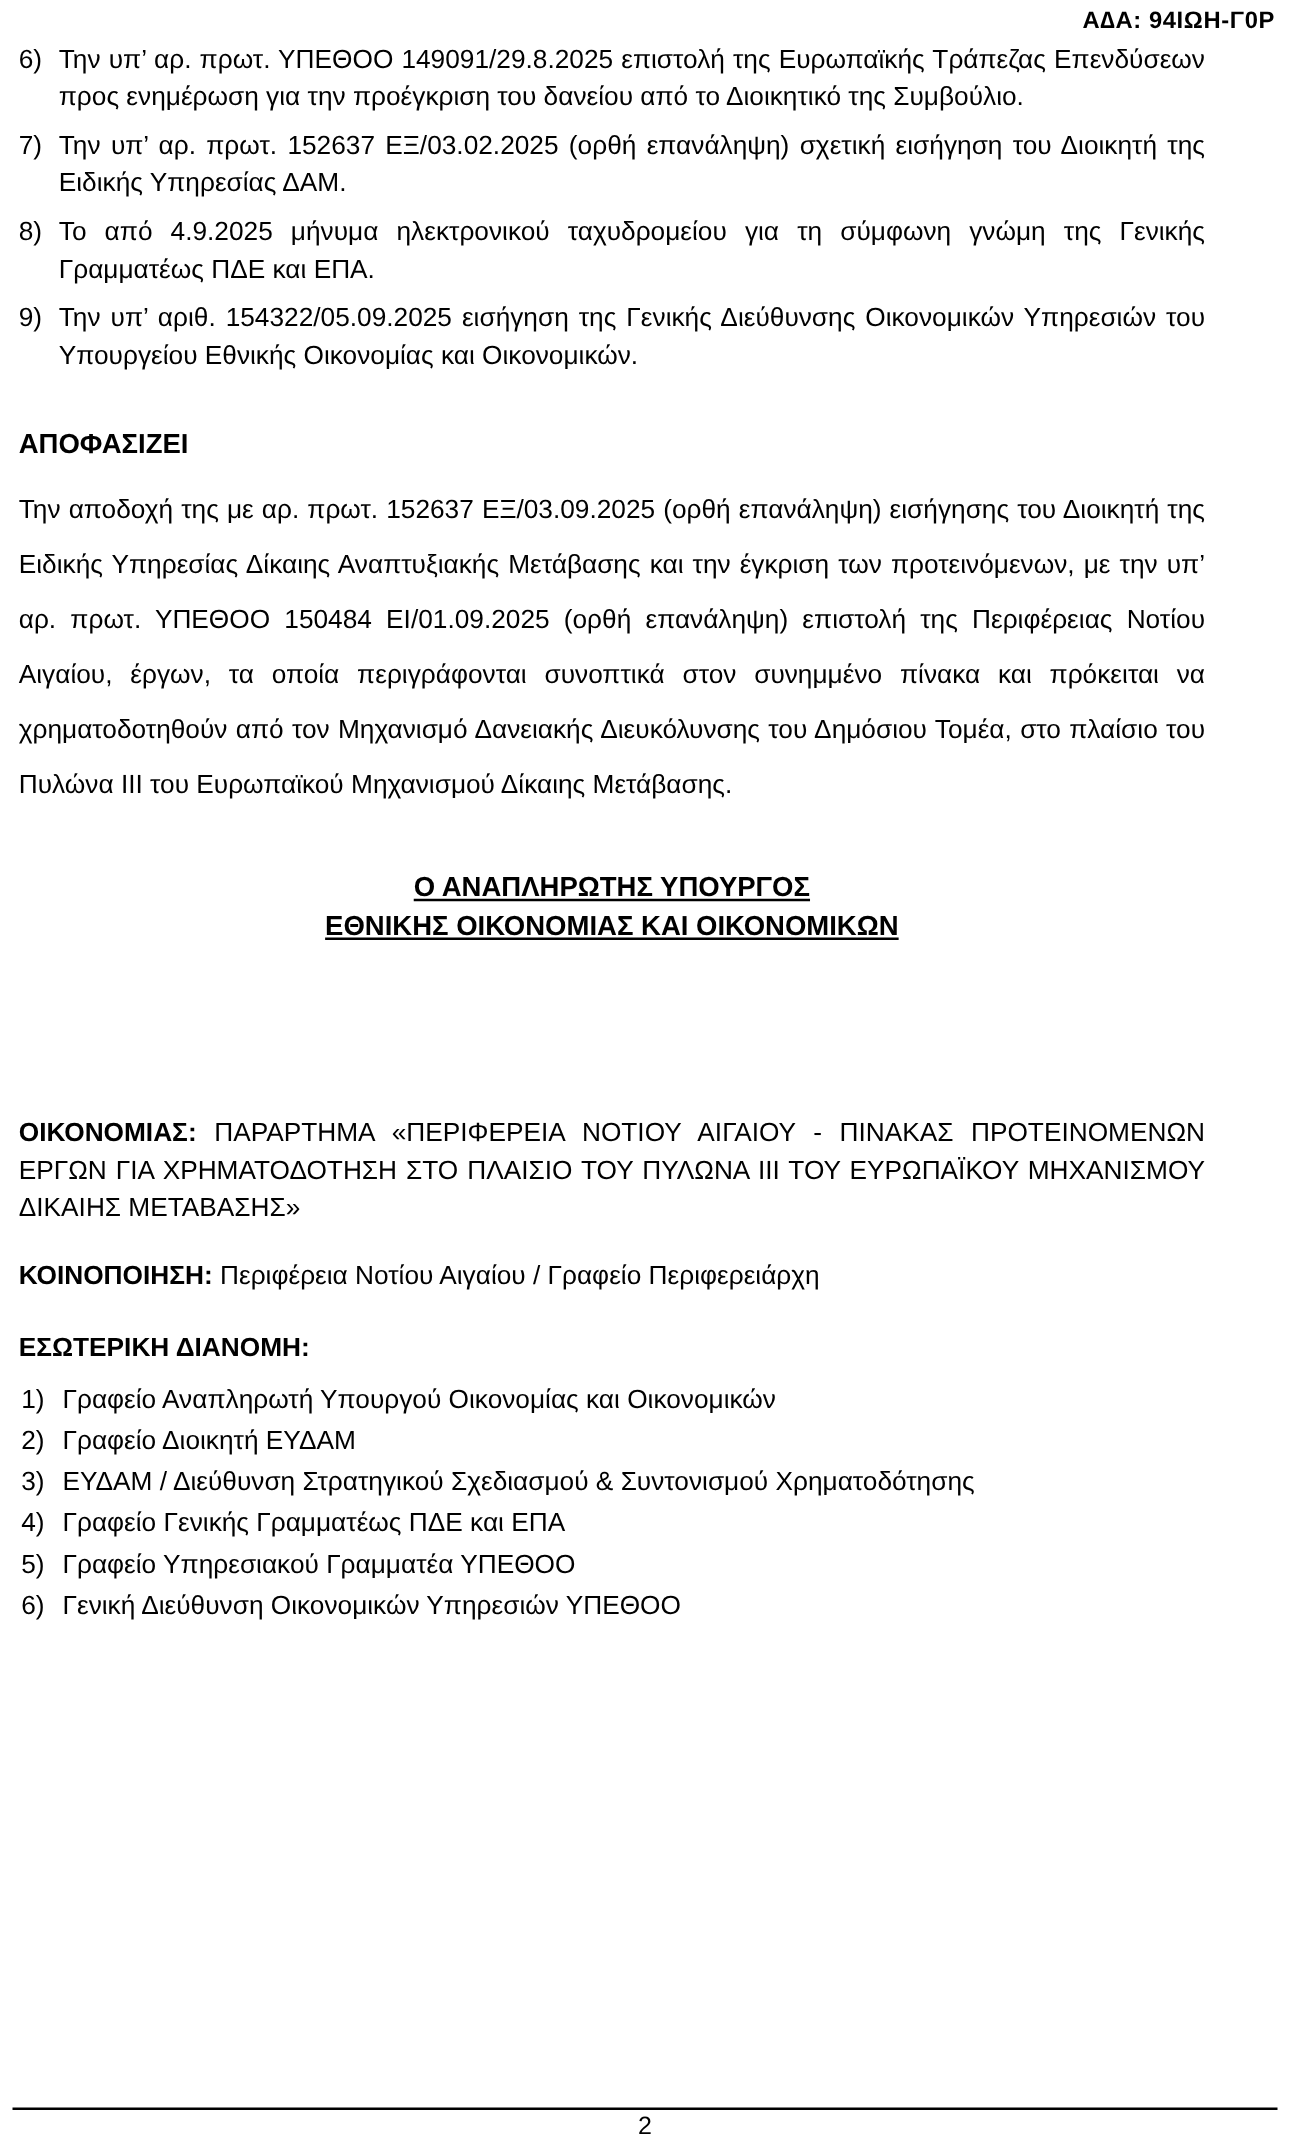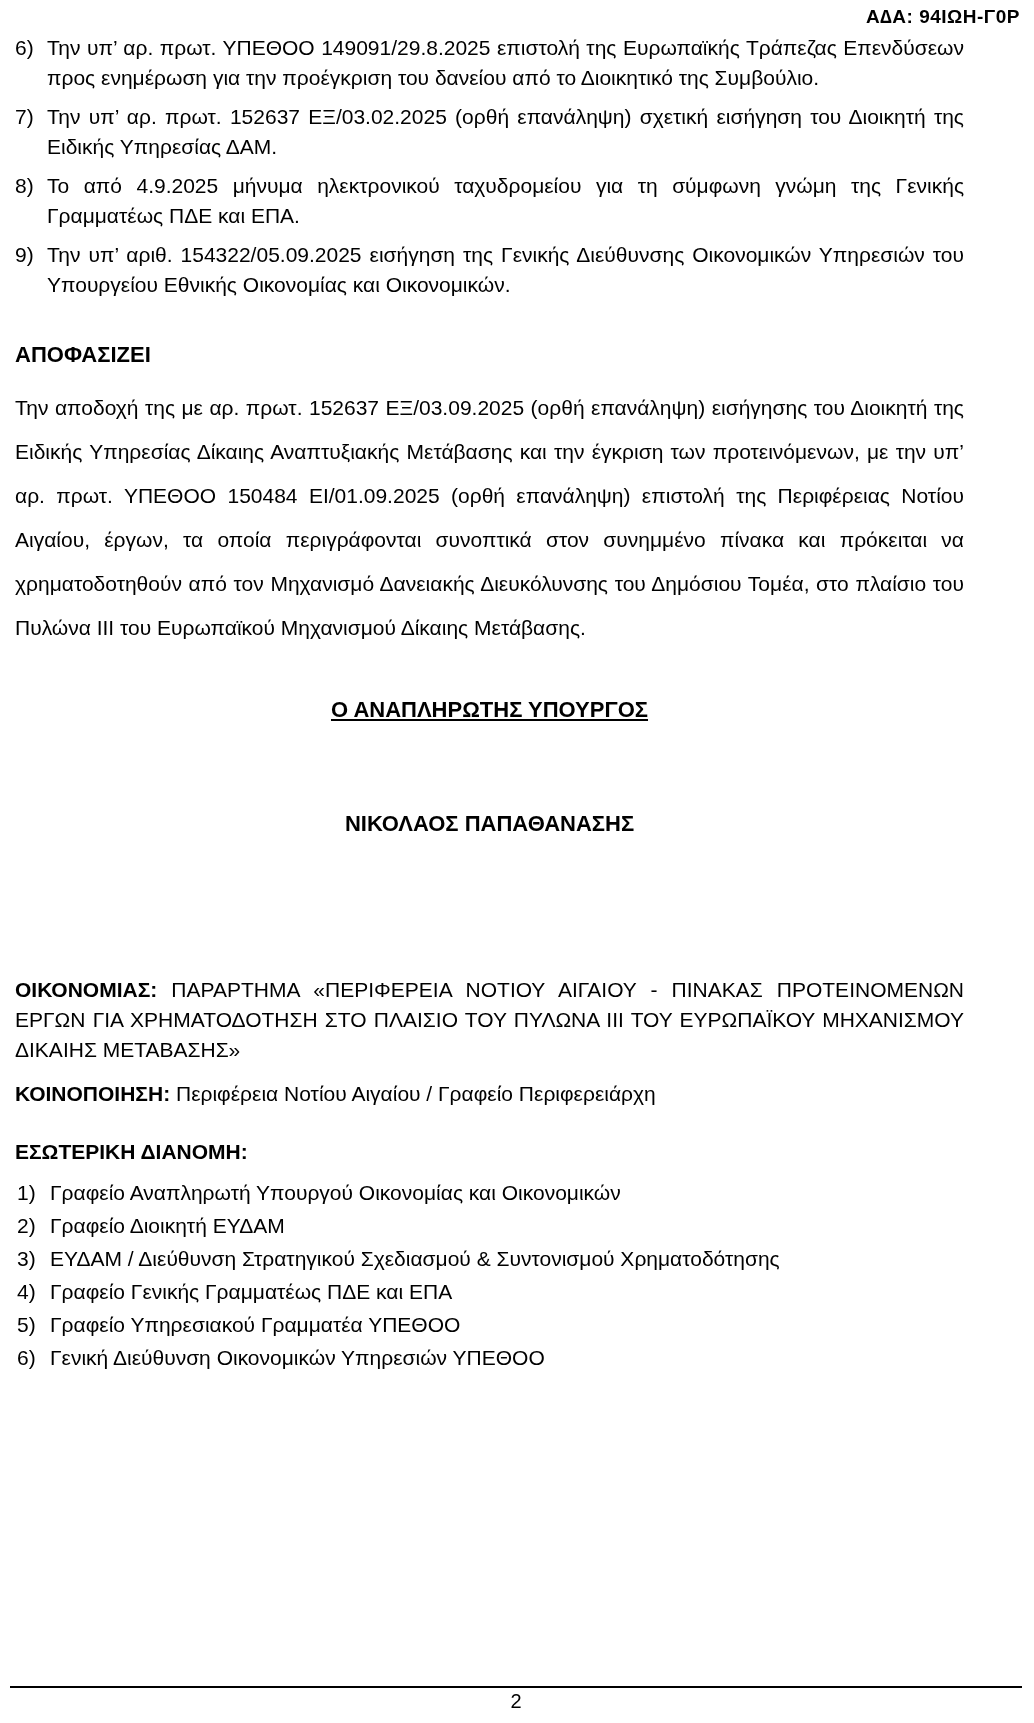--- a/index.html
+++ b/index.html
@@ -77,21 +77,21 @@
     line-height: 30px;
   }
   .attachments {
     margin-top: 136px;
     font-size: 21px;
     line-height: 30px;
     text-align: justify;
   }
   .bold-label { font-weight: bold; }
   .notification {
-    margin-top: 14px;
+    margin-top: 24px;
     font-size: 21px;
     line-height: 30px;
   }
   .internal-heading {
     margin-top: 28px;
     font-size: 21px;
     font-weight: bold;
     line-height: 30px;
   }
   .dist-list { margin-top: 9px; }
@@ -148,23 +148,23 @@
         <span>Την υπ’ αριθ. 154322/05.09.2025 εισήγηση της Γενικής Διεύθυνσης Οικονομικών Υπηρεσιών του Υπουργείου Εθνικής Οικονομίας και Οικονομικών.</span>
       </div>
     </div>
 
     <div class="decision-heading">ΑΠΟΦΑΣΙΖΕΙ</div>
 
     <p class="decision-body">Την αποδοχή της με αρ. πρωτ. 152637 ΕΞ/03.09.2025 (ορθή επανάληψη) εισήγησης του Διοικητή της Ειδικής Υπηρεσίας Δίκαιης Αναπτυξιακής Μετάβασης και την έγκριση των προτεινόμενων, με την υπ’ αρ. πρωτ. ΥΠΕΘΟΟ 150484 ΕΙ/01.09.2025 (ορθή επανάληψη) επιστολή της Περιφέρειας Νοτίου Αιγαίου, έργων, τα οποία περιγράφονται συνοπτικά στον συνημμένο πίνακα και πρόκειται να χρηματοδοτηθούν από τον Μηχανισμό Δανειακής Διευκόλυνσης του Δημόσιου Τομέα, στο πλαίσιο του Πυλώνα ΙΙΙ του Ευρωπαϊκού Μηχανισμού Δίκαιης Μετάβασης.</p>
 
     <div class="sig-title">
       <div>Ο ΑΝΑΠΛΗΡΩΤΗΣ ΥΠΟΥΡΓΟΣ</div>
+      <div>ΕΘΝΙΚΗΣ ΟΙΚΟΝΟΜΙΑΣ ΚΑΙ ΟΙΚΟΝΟΜΙΚΩΝ</div>
     </div>
 
-    <div class="sig-name">ΝΙΚΟΛΑΟΣ ΠΑΠΑΘΑΝΑΣΗΣ</div>
 
     <p class="attachments">
       <span class="bold-label">ΟΙΚΟΝΟΜΙΑΣ:</span>
       <span>ΠΑΡΑΡΤΗΜΑ «ΠΕΡΙΦΕΡΕΙΑ ΝΟΤΙΟΥ ΑΙΓΑΙΟΥ - ΠΙΝΑΚΑΣ ΠΡΟΤΕΙΝΟΜΕΝΩΝ ΕΡΓΩΝ ΓΙΑ ΧΡΗΜΑΤΟΔΟΤΗΣΗ ΣΤΟ ΠΛΑΙΣΙΟ ΤΟΥ ΠΥΛΩΝΑ ΙΙΙ ΤΟΥ ΕΥΡΩΠΑΪΚΟΥ ΜΗΧΑΝΙΣΜΟΥ ΔΙΚΑΙΗΣ ΜΕΤΑΒΑΣΗΣ»</span>
     </p>
 
     <p class="notification">
       <span class="bold-label">ΚΟΙΝΟΠΟΙΗΣΗ:</span>
       <span>Περιφέρεια Νοτίου Αιγαίου / Γραφείο Περιφερειάρχη</span>
     </p>

